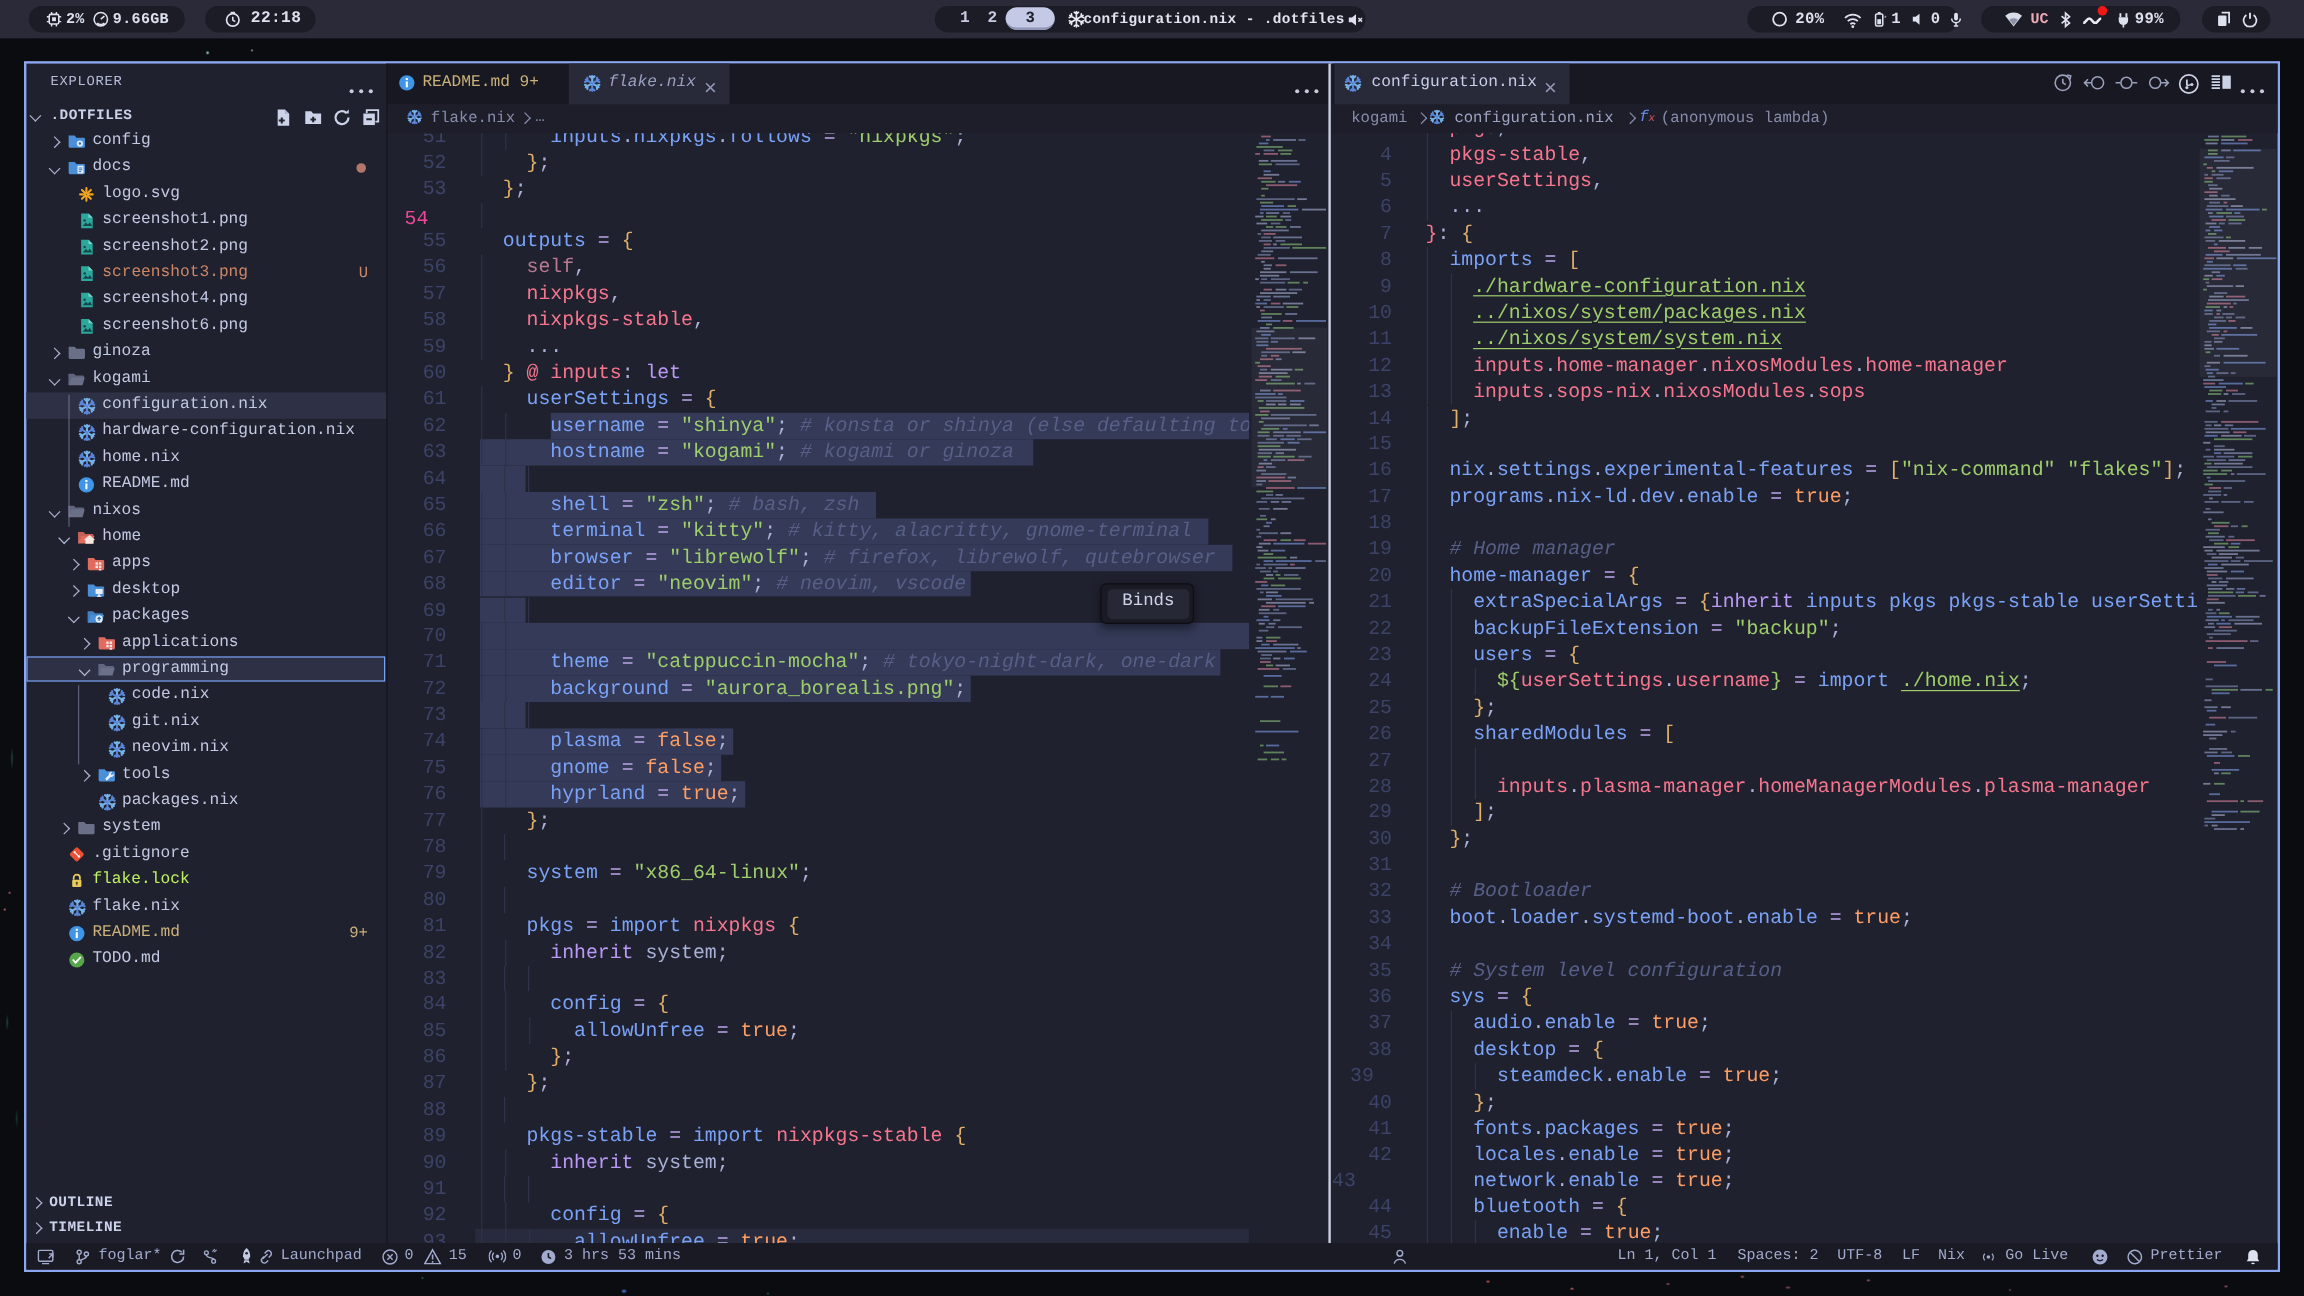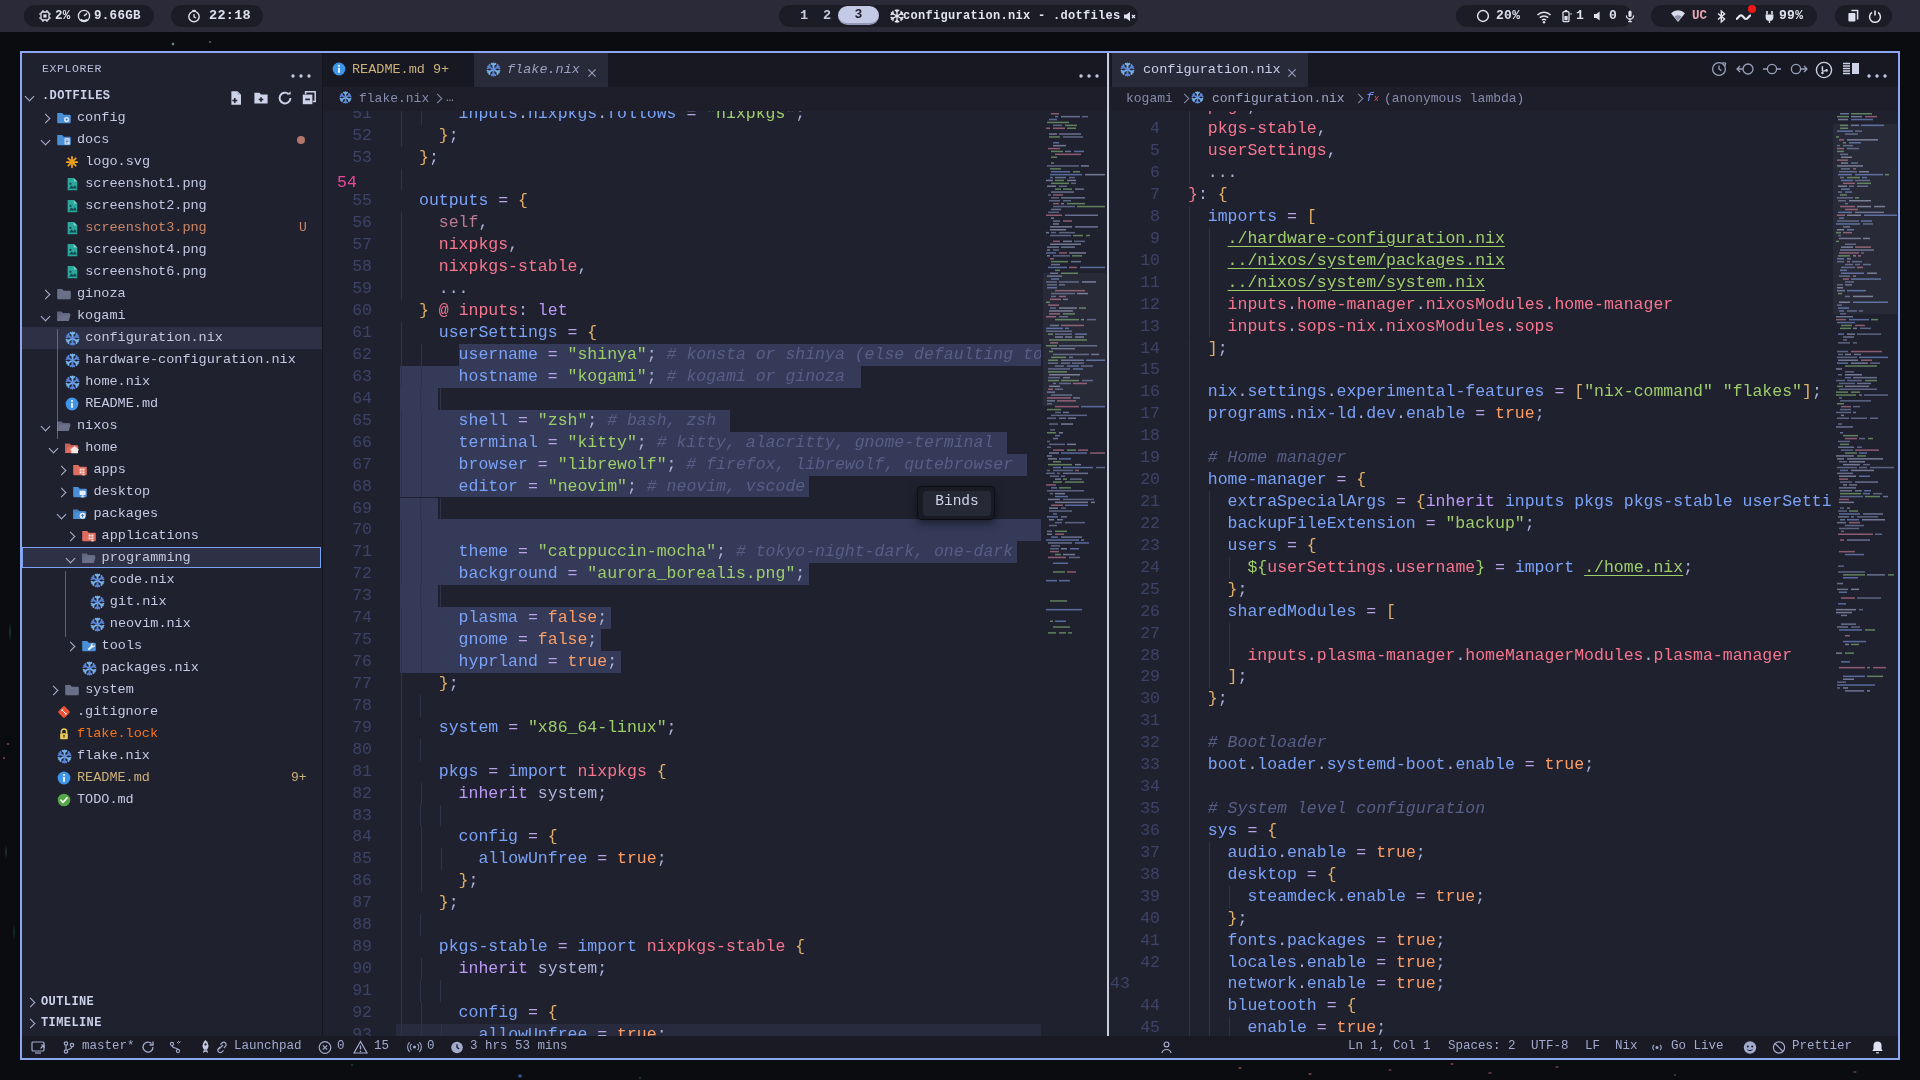--- a/index.html
+++ b/index.html
@@ -468,21 +468,21 @@
       <circle cx="10" cy="10" r="1.1" fill="#fff"></circle>
       <path d="M6.7 6.7l2.6 2.6" stroke="#fff" stroke-width="1.1"></path>
     </svg></div>
 <div class="ab" style="left:77.0px;top:703.5px;font-size:13.5px;color:#c3c9e2">.gitignore</div>
 <div style="position:absolute;left:57.0px;top:727.0px"><svg style="width:14px;height:14px" width="16" height="16" viewBox="0 0 16 16">
       <path d="M5 7V5.2a3 3 0 0 1 6 0V7" stroke="#e7c95c" stroke-width="1.7" fill="none"></path>
       <rect x="3.6" y="7" width="8.8" height="7" rx="1.2" fill="#e7c95c"></rect>
       <circle cx="8" cy="10" r="1.1" fill="#5c4a12"></circle>
       <rect x="7.5" y="10.4" width="1" height="2" fill="#5c4a12"></rect>
     </svg></div>
-<div class="ab" style="left:77.0px;top:725.5px;font-size:13.5px;color:#f97316">flake.lock</div>
+<div class="ab" style="left:77.0px;top:725.5px;font-size:13.5px;color:#bef264">flake.lock</div>
 <div style="position:absolute;left:57.0px;top:749.0px;width:15px;height:15px"><svg style="width:15px;height:15px" width="16" height="16" viewBox="0 0 16 16">
       <g transform="rotate(0 8 8)">
         <path d="M8 8 L8 1.4 M8 3.4 L5.9 1.8 M8 3.4 L10.1 1.8" stroke="#74b2e8" stroke-width="1.9" fill="none" stroke-linecap="round"></path>
       </g>
       <g transform="rotate(60 8 8)">
         <path d="M8 8 L8 1.4 M8 3.4 L5.9 1.8 M8 3.4 L10.1 1.8" stroke="#5b85d8" stroke-width="1.9" fill="none" stroke-linecap="round"></path>
       </g>
       <g transform="rotate(120 8 8)">
         <path d="M8 8 L8 1.4 M8 3.4 L5.9 1.8 M8 3.4 L10.1 1.8" stroke="#74b2e8" stroke-width="1.9" fill="none" stroke-linecap="round"></path>
       </g>
@@ -959,21 +959,21 @@
     <div class="cl code" style="left:78px;top:643.17px">  <span style="color:#7aa2f7">boot</span><span style="color:#a9b1d6">.</span><span style="color:#7aa2f7">loader</span><span style="color:#a9b1d6">.</span><span style="color:#7aa2f7">systemd-boot</span><span style="color:#a9b1d6">.</span><span style="color:#7aa2f7">enable</span><span style="color:#a9b1d6"> </span><span style="color:#b8a3e6">=</span><span style="color:#a9b1d6"> </span><span style="color:#ff9e64">true</span><span style="color:#a9b1d6">;</span></div>
     <div class="cl code" style="left:0;top:665.10px;width:50px;text-align:right;color:#3c4366">34</div>
     <div class="cl code" style="left:0;top:687.03px;width:50px;text-align:right;color:#3c4366">35</div>
     <div class="cl code" style="left:78px;top:687.03px">  <span style="color:#575f87;font-style:italic"># System level configuration</span></div>
     <div class="cl code" style="left:0;top:708.96px;width:50px;text-align:right;color:#3c4366">36</div>
     <div class="cl code" style="left:78px;top:708.96px">  <span style="color:#7aa2f7">sys</span><span style="color:#a9b1d6"> </span><span style="color:#b8a3e6">=</span><span style="color:#a9b1d6"> </span><span style="color:#e0af68">{</span></div>
     <div class="cl code" style="left:0;top:730.89px;width:50px;text-align:right;color:#3c4366">37</div>
     <div class="cl code" style="left:78px;top:730.89px">    <span style="color:#7aa2f7">audio</span><span style="color:#a9b1d6">.</span><span style="color:#7aa2f7">enable</span><span style="color:#a9b1d6"> </span><span style="color:#b8a3e6">=</span><span style="color:#a9b1d6"> </span><span style="color:#ff9e64">true</span><span style="color:#a9b1d6">;</span></div>
     <div class="cl code" style="left:0;top:752.82px;width:50px;text-align:right;color:#3c4366">38</div>
     <div class="cl code" style="left:78px;top:752.82px">    <span style="color:#7aa2f7">desktop</span><span style="color:#a9b1d6"> </span><span style="color:#b8a3e6">=</span><span style="color:#a9b1d6"> </span><span style="color:#e0af68">{</span></div>
-    <div class="cl code" style="left:0;top:774.75px;width:50px;text-align:right;color:#3c4366">39</div>
+    <div class="cl code" style="left:0;top:774.75px;width:50px;text-align:center;color:#3c4366">39</div>
     <div class="cl code" style="left:78px;top:774.75px">      <span style="color:#7aa2f7">steamdeck</span><span style="color:#a9b1d6">.</span><span style="color:#7aa2f7">enable</span><span style="color:#a9b1d6"> </span><span style="color:#b8a3e6">=</span><span style="color:#a9b1d6"> </span><span style="color:#ff9e64">true</span><span style="color:#a9b1d6">;</span></div>
     <div class="cl code" style="left:0;top:796.68px;width:50px;text-align:right;color:#3c4366">40</div>
     <div class="cl code" style="left:78px;top:796.68px">    <span style="color:#e0af68">}</span><span style="color:#a9b1d6">;</span></div>
     <div class="cl code" style="left:0;top:818.61px;width:50px;text-align:right;color:#3c4366">41</div>
     <div class="cl code" style="left:78px;top:818.61px">    <span style="color:#7aa2f7">fonts</span><span style="color:#a9b1d6">.</span><span style="color:#7aa2f7">packages</span><span style="color:#a9b1d6"> </span><span style="color:#b8a3e6">=</span><span style="color:#a9b1d6"> </span><span style="color:#ff9e64">true</span><span style="color:#a9b1d6">;</span></div>
     <div class="cl code" style="left:0;top:840.54px;width:50px;text-align:right;color:#3c4366">42</div>
     <div class="cl code" style="left:78px;top:840.54px">    <span style="color:#7aa2f7">locales</span><span style="color:#a9b1d6">.</span><span style="color:#7aa2f7">enable</span><span style="color:#a9b1d6"> </span><span style="color:#b8a3e6">=</span><span style="color:#a9b1d6"> </span><span style="color:#ff9e64">true</span><span style="color:#a9b1d6">;</span></div>
     <div class="cl code" style="left:0;top:862.47px;width:50px;text-align:left;color:#3c4366">43</div>
     <div class="cl code" style="left:78px;top:862.47px">    <span style="color:#7aa2f7">network</span><span style="color:#a9b1d6">.</span><span style="color:#7aa2f7">enable</span><span style="color:#a9b1d6"> </span><span style="color:#b8a3e6">=</span><span style="color:#a9b1d6"> </span><span style="color:#ff9e64">true</span><span style="color:#a9b1d6">;</span></div>
     <div class="cl code" style="left:0;top:884.40px;width:50px;text-align:right;color:#3c4366">44</div>
@@ -1574,21 +1574,21 @@
       <rect x="1" y="2" width="12" height="9" rx="1" fill="none" stroke="#a2aacd" stroke-width="1.2"></rect>
       <path d="M4 13h6" stroke="#a2aacd" stroke-width="1.2"></path>
       <path d="M9.5 8.5l3.5-3.5M13 8V5h-3" stroke="#a2aacd" stroke-width="1.2" fill="none"></path>
     </svg></div>
 <div class="ab" style="left:62px;top:1040px"><svg style="" width="14" height="15" viewBox="0 0 14 15">
       <circle cx="4" cy="3.5" r="1.7" fill="none" stroke="#a2aacd" stroke-width="1.2"></circle>
       <circle cx="4" cy="11.5" r="1.7" fill="none" stroke="#a2aacd" stroke-width="1.2"></circle>
       <circle cx="10" cy="5" r="1.7" fill="none" stroke="#a2aacd" stroke-width="1.2"></circle>
       <path d="M4 5.2v4.6M10 6.7c0 2.3-3 2.3-4.4 3.2" stroke="#a2aacd" stroke-width="1.2" fill="none"></path>
     </svg></div>
-<div class="ab" style="left:82px;top:1039px;font-size:12.5px;color:#a2aacd">master*</div>
+<div class="ab" style="left:82px;top:1039px;font-size:12.5px;color:#a2aacd">foglar*</div>
 <div class="ab" style="left:141px;top:1040px"><svg style="" width="14" height="15" viewBox="0 0 14 15">
       <path d="M12 7a5 5 0 1 1-1.5-3.5" stroke="#a2aacd" stroke-width="1.3" fill="none"></path>
       <path d="M12 1.5V5H8.5" stroke="#a2aacd" stroke-width="1.3" fill="none"></path>
     </svg></div>
 <div class="ab" style="left:168px;top:1040px"><svg style="" width="14" height="15" viewBox="0 0 14 15">
       <circle cx="4" cy="4" r="1.6" fill="none" stroke="#a2aacd" stroke-width="1.1"></circle>
       <circle cx="10" cy="11" r="1.6" fill="none" stroke="#a2aacd" stroke-width="1.1"></circle>
       <path d="M4 5.6c0 3 6 2.4 6 3.8" stroke="#a2aacd" stroke-width="1.1" fill="none"></path>
       <path d="M9 3l2-2M10.5 3.5L12.5 1.5" stroke="#a2aacd" stroke-width="1"></path>
     </svg></div>

